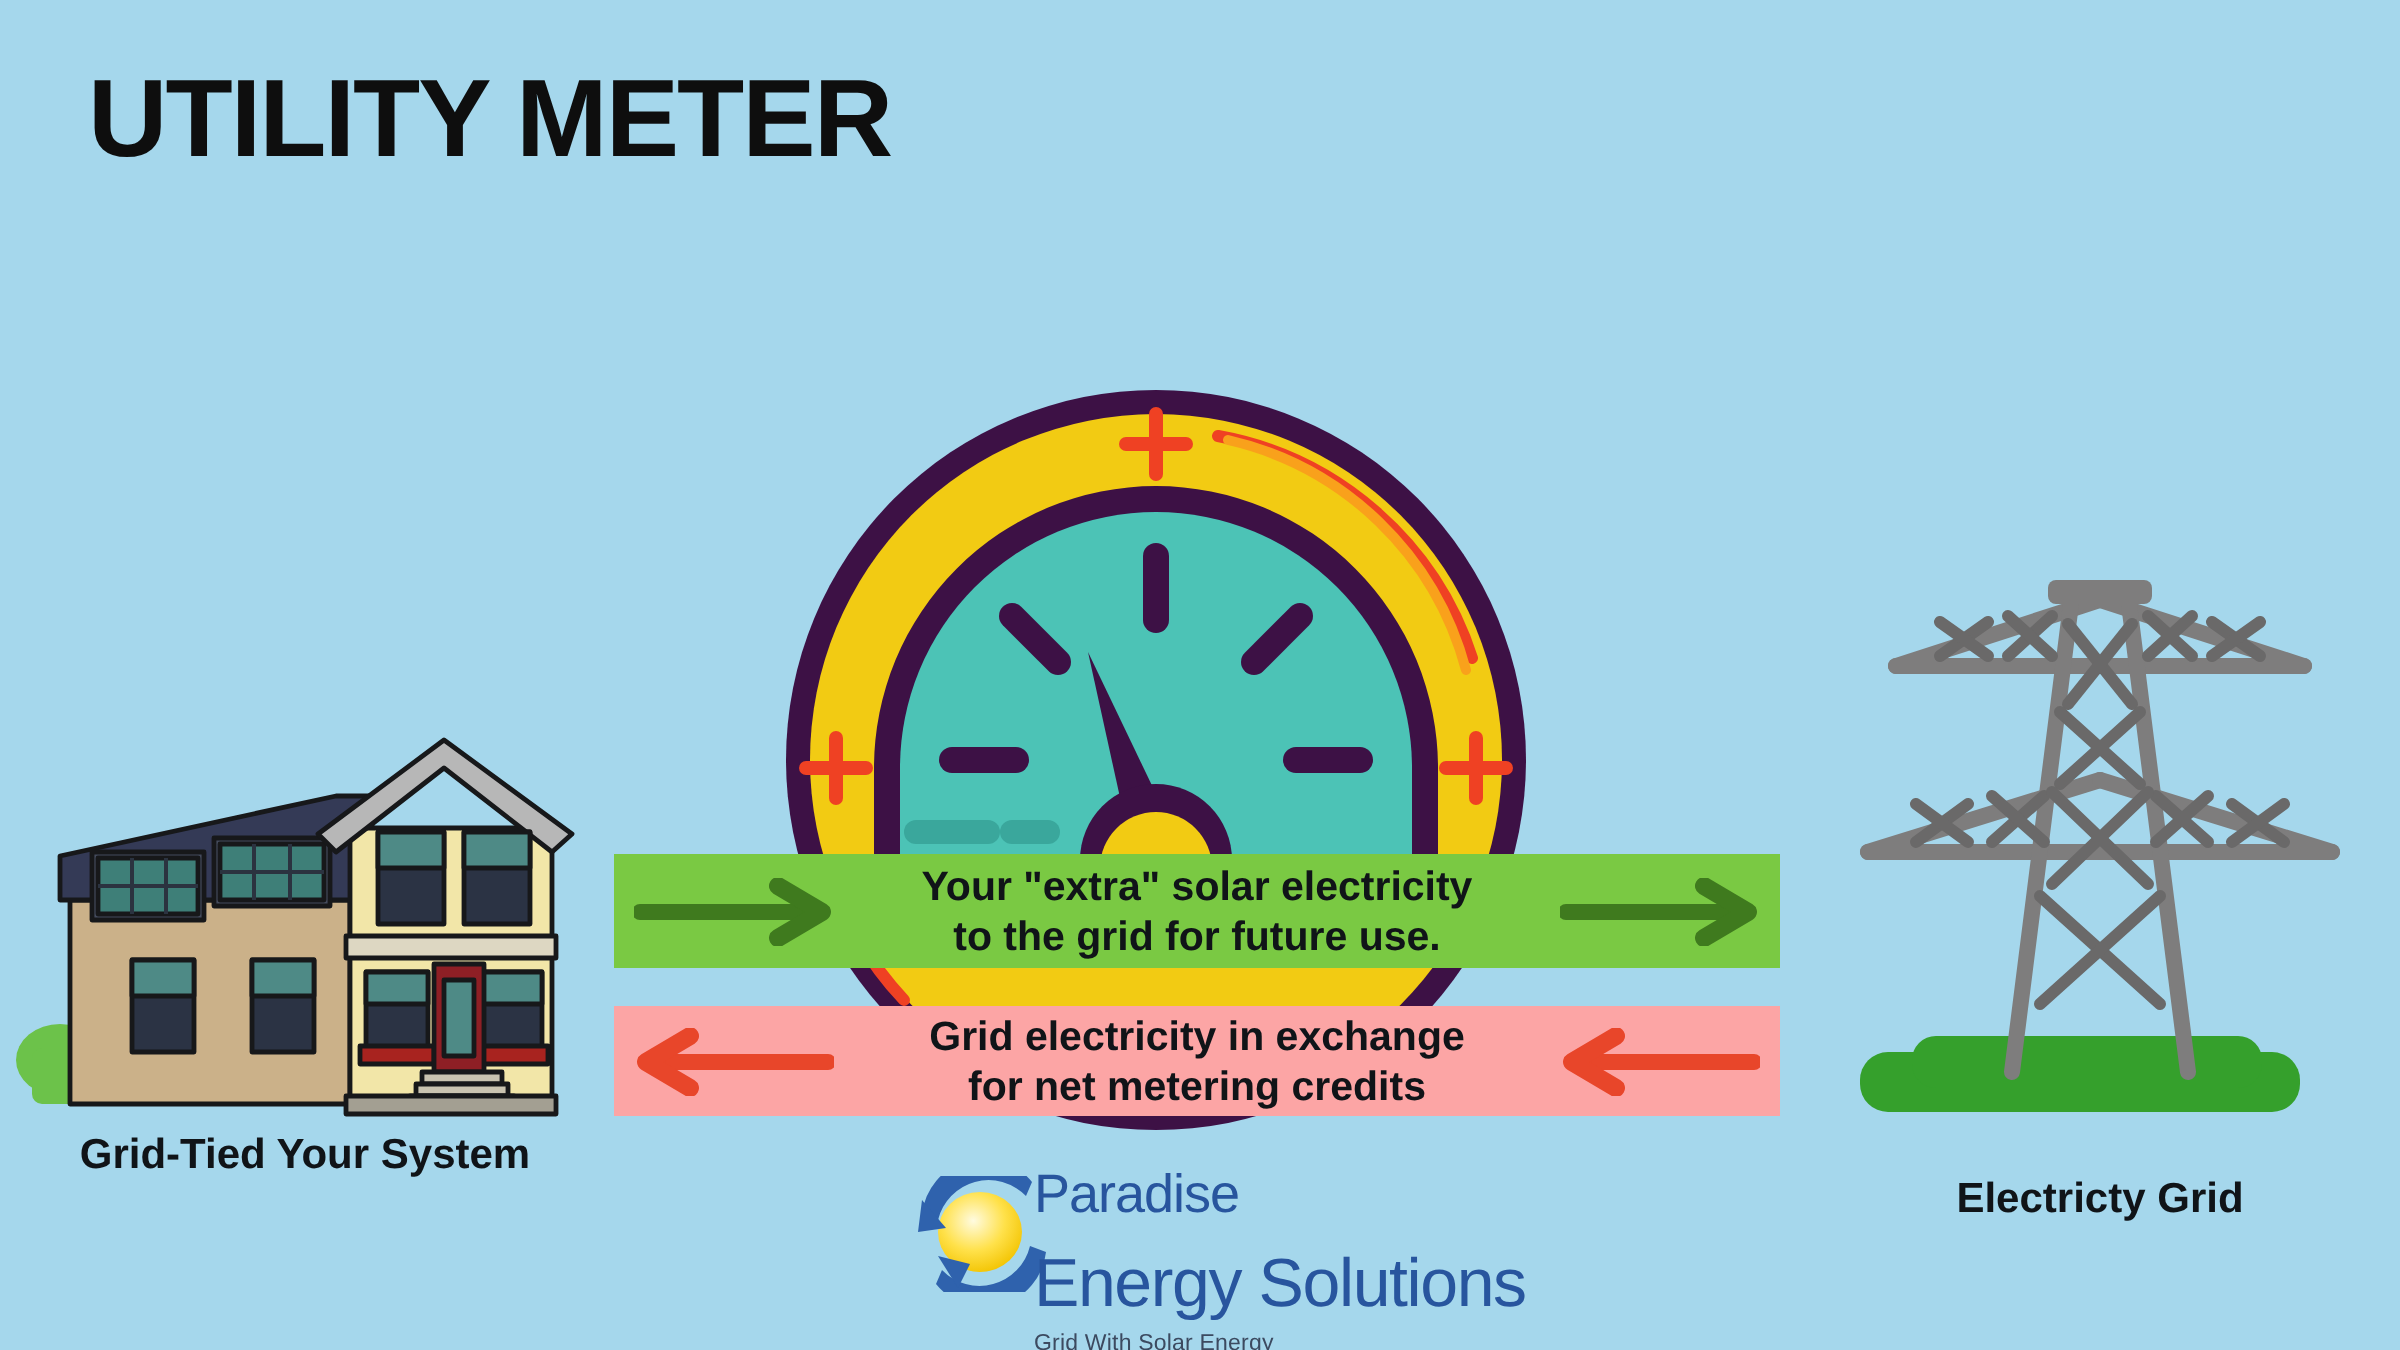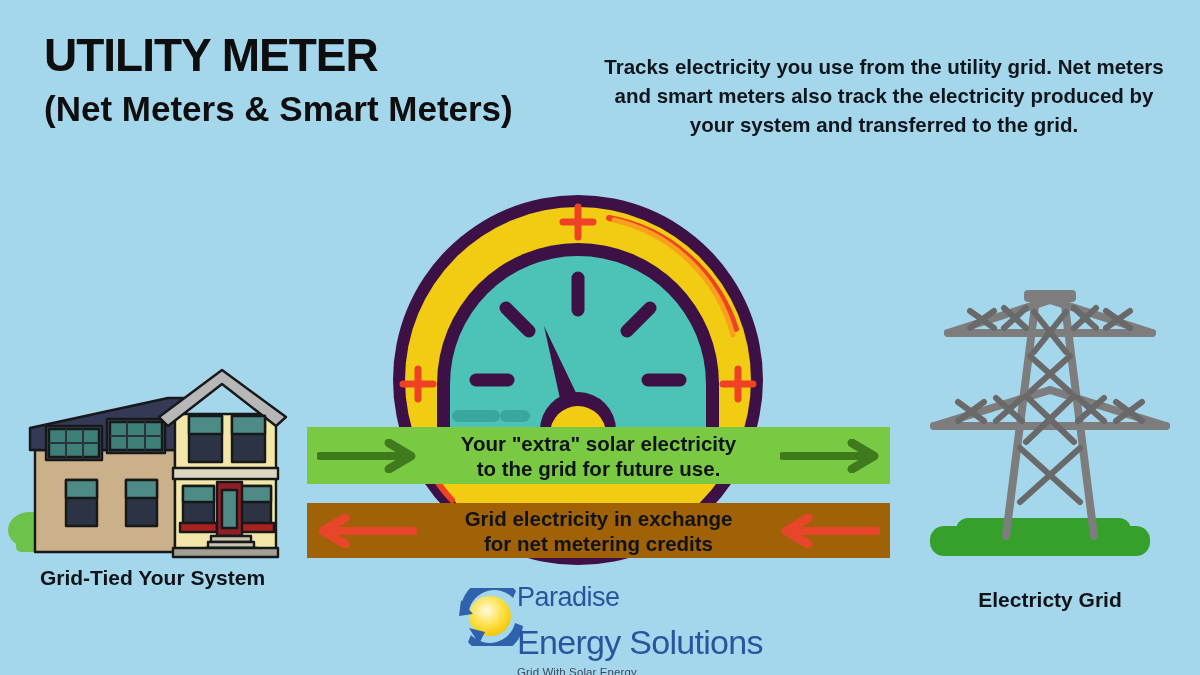--- a/index.html
+++ b/index.html
@@ -19,21 +19,21 @@
   }
 
   
   #title-block {
     position: absolute;
     left: 44px;
     top: 32px;
     width: 540px;
   }
   #main-title {
-    font-size: 46px;
+    font-size: 55px;
     font-weight: 700;
     letter-spacing: -1px;
     color: #0e0e0e;
     line-height: 1.0;
     white-space: nowrap;
   }
   #sub-title {
     font-size: 35px;
     font-weight: 700;
     color: #0e0e0e;
@@ -75,21 +75,21 @@
   }
   #banner-export {
     top: 427px;
     height: 57px;
     background: #7ac943;
     padding: 0 10px;
   }
   #banner-import {
     top: 503px;
     height: 55px;
-    background: #a16207;
+    background: #fca5a5;
     padding: 0 10px;
   }
   .banner-text {
     font-size: 20.5px;
     font-weight: 700;
     color: #101418;
     text-align: center;
     line-height: 1.22;
     white-space: pre-line;
     flex: 0 0 auto;
@@ -148,24 +148,22 @@
     white-space: nowrap;
   }
 </style>
 </head>
 <body style="background: rgb(165, 215, 236);">
 
 <div id="stage" style="background: rgb(165, 215, 236);">
 
   <div id="title-block">
     <div id="main-title">UTILITY METER</div>
-    <div id="sub-title">(Net Meters &amp; Smart Meters)</div>
-  </div>
-
-  <div id="description">Tracks electricity you use from the utility grid. Net meters and smart meters also track the electricity produced by your system and transferred to the grid.</div>
+  </div>
+
 
   <div id="meter">
     <svg width="372" height="372" viewBox="0 0 372 372" xmlns="http://www.w3.org/2000/svg">
 
       <circle cx="186" cy="186" r="185" fill="#3d1145"></circle>
 
       <circle cx="186" cy="186" r="173" fill="#f2cb13"></circle>
 
       <path d="M 217 24 A 164 164 0 0 1 344 135" fill="none" stroke="#ef4123" stroke-width="6" stroke-linecap="round"></path>
       <path d="M 222 26 A 160 160 0 0 1 341 141" fill="none" stroke="#f9a11b" stroke-width="5" stroke-linecap="round"></path>

